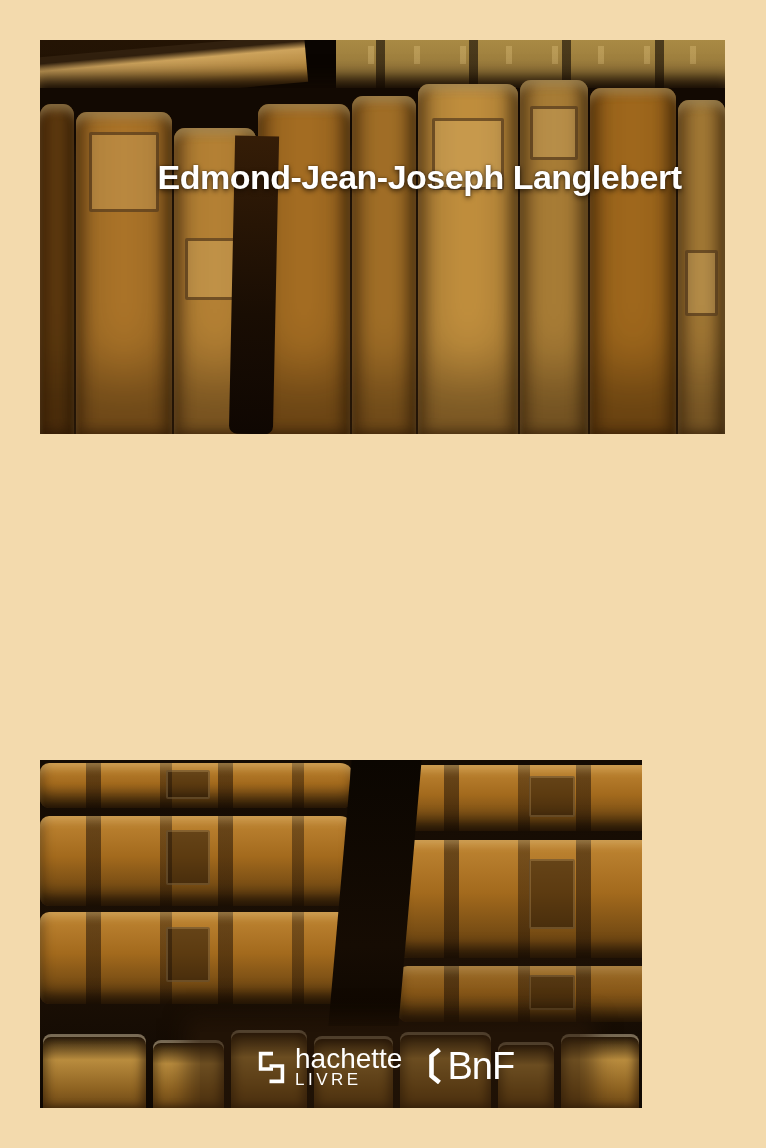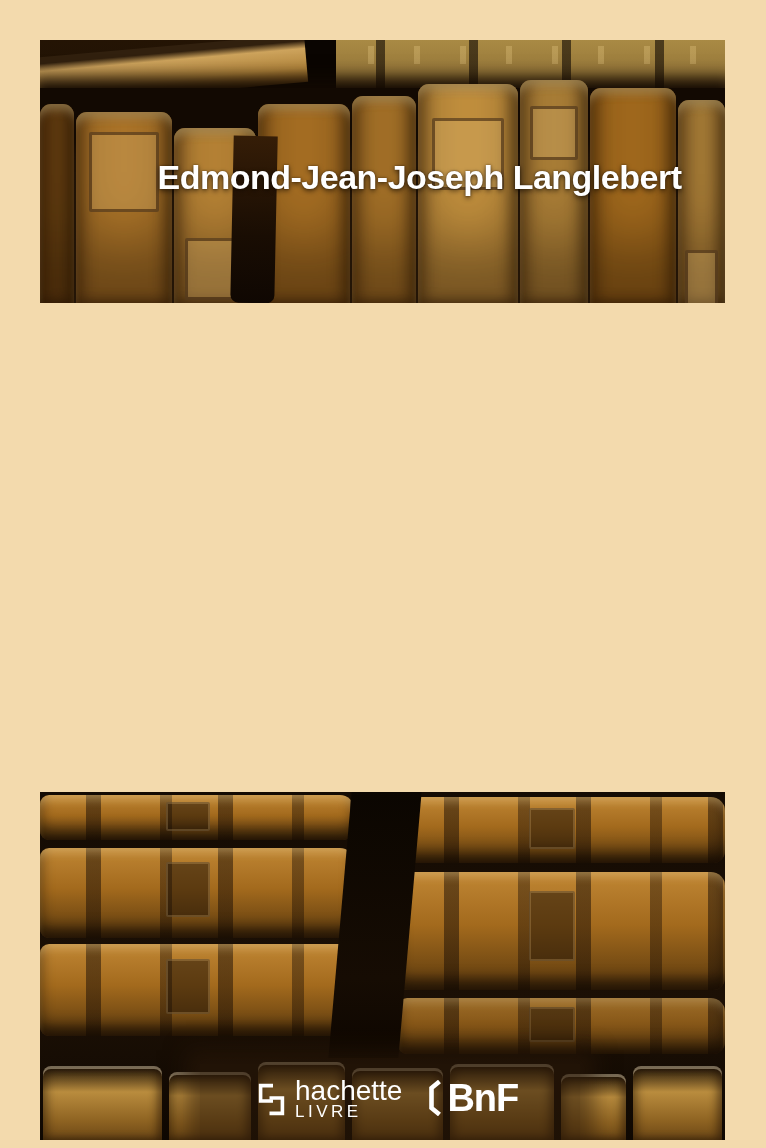--- a/index.html
+++ b/index.html
@@ -1,20 +1,20 @@
 <!DOCTYPE html>
 <html><head>
 <meta charset="utf-8">
 <style>
   html,body{margin:0;padding:0;background:#F3DAAD;}
   .cover{position:relative;width:766px;height:1148px;background:#F3DAAD;overflow:hidden;
          font-family:"Liberation Sans",sans-serif;}
 
   
-  .photo-top{position:absolute;left:40px;top:40px;width:685px;height:263px;overflow:hidden;
+  .photo-top{position:absolute;left:40px;top:40px;width:685px;height:394px;overflow:hidden;
              background:linear-gradient(180deg,#241404 0%,#1d1106 30%,#241506 100%);}
   .upper-books{position:absolute;left:252px;top:0;width:433px;height:60px;
                background:
                  repeating-linear-gradient(90deg,rgba(15,8,2,0) 0 84px,rgba(15,8,2,.6) 84px 93px),
                  linear-gradient(180deg,#a98a44 0%,#97783a 55%,#6a4a1c 100%);}
   .upper-ornaments{position:absolute;left:252px;top:6px;width:433px;height:18px;opacity:.5;
                background:repeating-linear-gradient(90deg,transparent 0 30px,rgba(250,220,150,.5) 30px 36px,transparent 36px 46px);}
   .plank{position:absolute;left:-10px;top:18px;width:275px;height:48px;transform:rotate(-5deg);transform-origin:left top;
          background:linear-gradient(180deg,#31200e 0 14%,#cda35c 30%,#b4873d 70%,#7c531b 100%);}
   .black-gap{position:absolute;left:208px;top:0;width:88px;height:80px;background:#0a0501;}
@@ -33,22 +33,22 @@
           text-shadow:0 2px 5px rgba(15,8,0,.65),0 0 2px rgba(15,8,0,.5);white-space:nowrap;}
 
   
   .title-band{position:absolute;left:40px;top:347px;width:685px;height:413px;background:#ffffff;
               box-sizing:border-box;padding:5px 10px 0 0;text-align:right;}
   .title-scale{transform:scaleX(.84);transform-origin:top right;
                font-family:"Liberation Serif",serif;font-size:60px;line-height:65px;
                color:#1f1e1c;white-space:nowrap;}
 
   
-  .photo-bottom{position:absolute;left:40px;top:760px;width:685px;height:348px;overflow:hidden;
-                background:linear-gradient(180deg,#140b03 0%,#1c1005 60%,#0f0802 100%);margin-top:32px;}
+  .photo-bottom{position:absolute;left:40px;top:760px;width:602px;height:348px;overflow:hidden;
+                background:linear-gradient(180deg,#140b03 0%,#1c1005 60%,#0f0802 100%);}
   .pile{position:absolute;top:0;height:280px;}
   .pile-left{left:0;width:314px;}
   .pile-right{left:358px;width:327px;}
   .slab{position:absolute;left:0;right:0;border-radius:9px 14px 12px 9px;
         background:
           repeating-linear-gradient(90deg,rgba(24,12,4,0) 0 46px,rgba(24,12,4,.5) 46px 61px,rgba(24,12,4,0) 61px 120px,rgba(24,12,4,.42) 120px 132px),
           linear-gradient(180deg,#c08634 0%,#a36a1d 45%,#6f4712 85%,#4a2d0c 100%);
         box-shadow:inset 0 8px 10px -4px rgba(255,230,165,.35),inset 0 -10px 14px rgba(10,5,1,.6);}
   .slab::after{content:"";position:absolute;top:16%;height:56%;left:40%;width:13%;
         background:rgba(22,11,3,.5);border:2px solid rgba(245,205,135,.22);border-radius:2px;}
@@ -62,21 +62,21 @@
   .logo-backdrop{position:absolute;left:160px;top:272px;width:380px;height:76px;
                  background:rgba(43,26,10,.55);box-shadow:0 0 20px 14px rgba(43,26,10,.55);}
 
   
   .logos{position:absolute;left:216px;top:286px;display:flex;align-items:flex-start;z-index:8;color:#fff;}
   .hachette-icon{display:block;margin-top:3px;}
   .hachette-block{margin-left:8px;display:flex;flex-direction:column;}
   .hachette-word{font-size:28px;line-height:26px;font-weight:500;letter-spacing:0;}
   .hachette-sub{font-size:17px;line-height:14px;font-weight:400;letter-spacing:3.5px;margin-top:1px;}
   .bnf{display:flex;align-items:center;margin-left:26px;margin-top:1px;}
-  .bnf-text{font-size:38px;line-height:38px;font-weight:700;letter-spacing:-1px;margin-left:5px;}
+  .bnf-text{font-size:38px;line-height:38px;font-weight:400;letter-spacing:-1px;margin-left:5px;}
 </style>
 </head>
 <body>
 
 <div class="cover">
 
   <div class="photo-top">
     <div class="upper-books"></div>
     <div class="upper-ornaments"></div>
     <div class="black-gap"></div>

